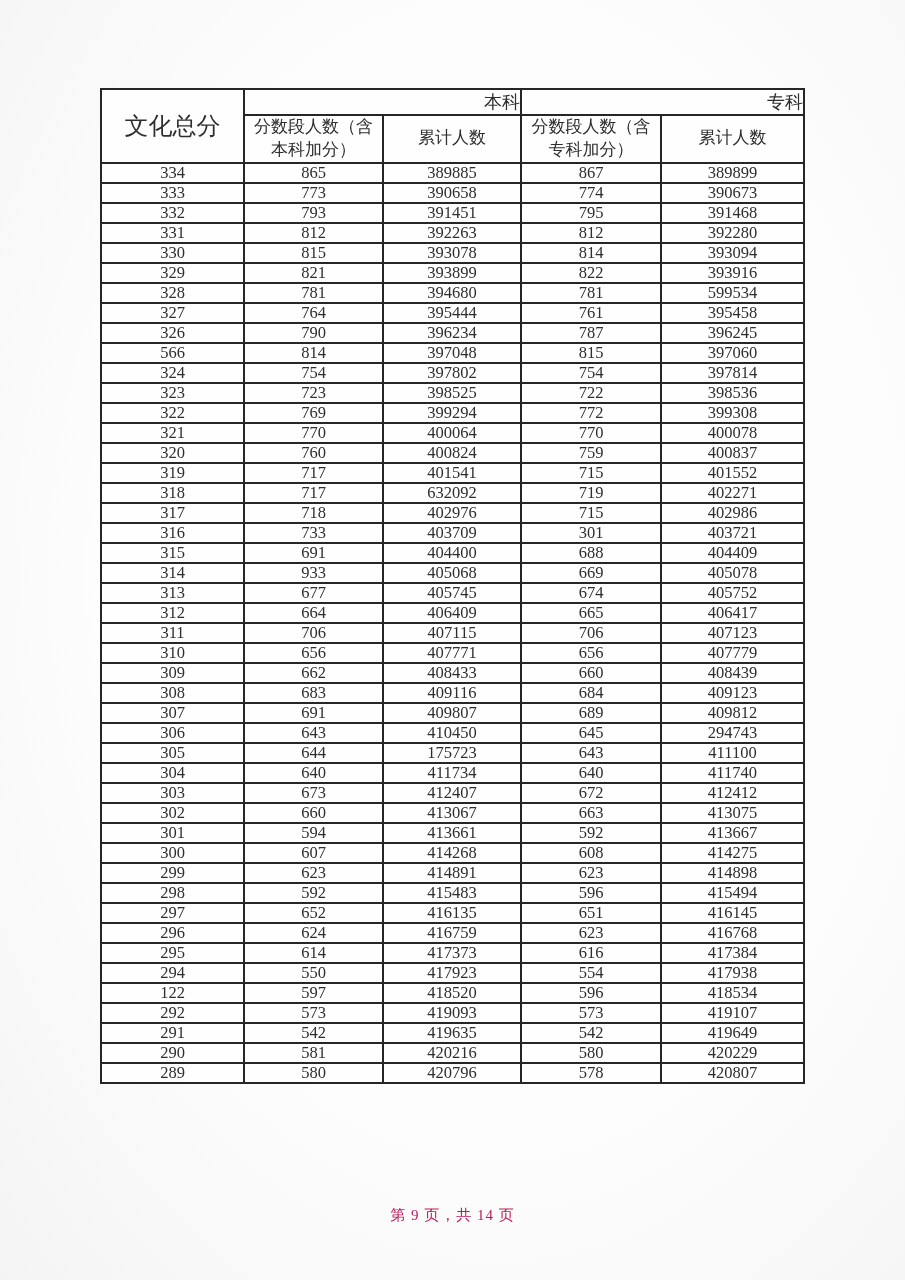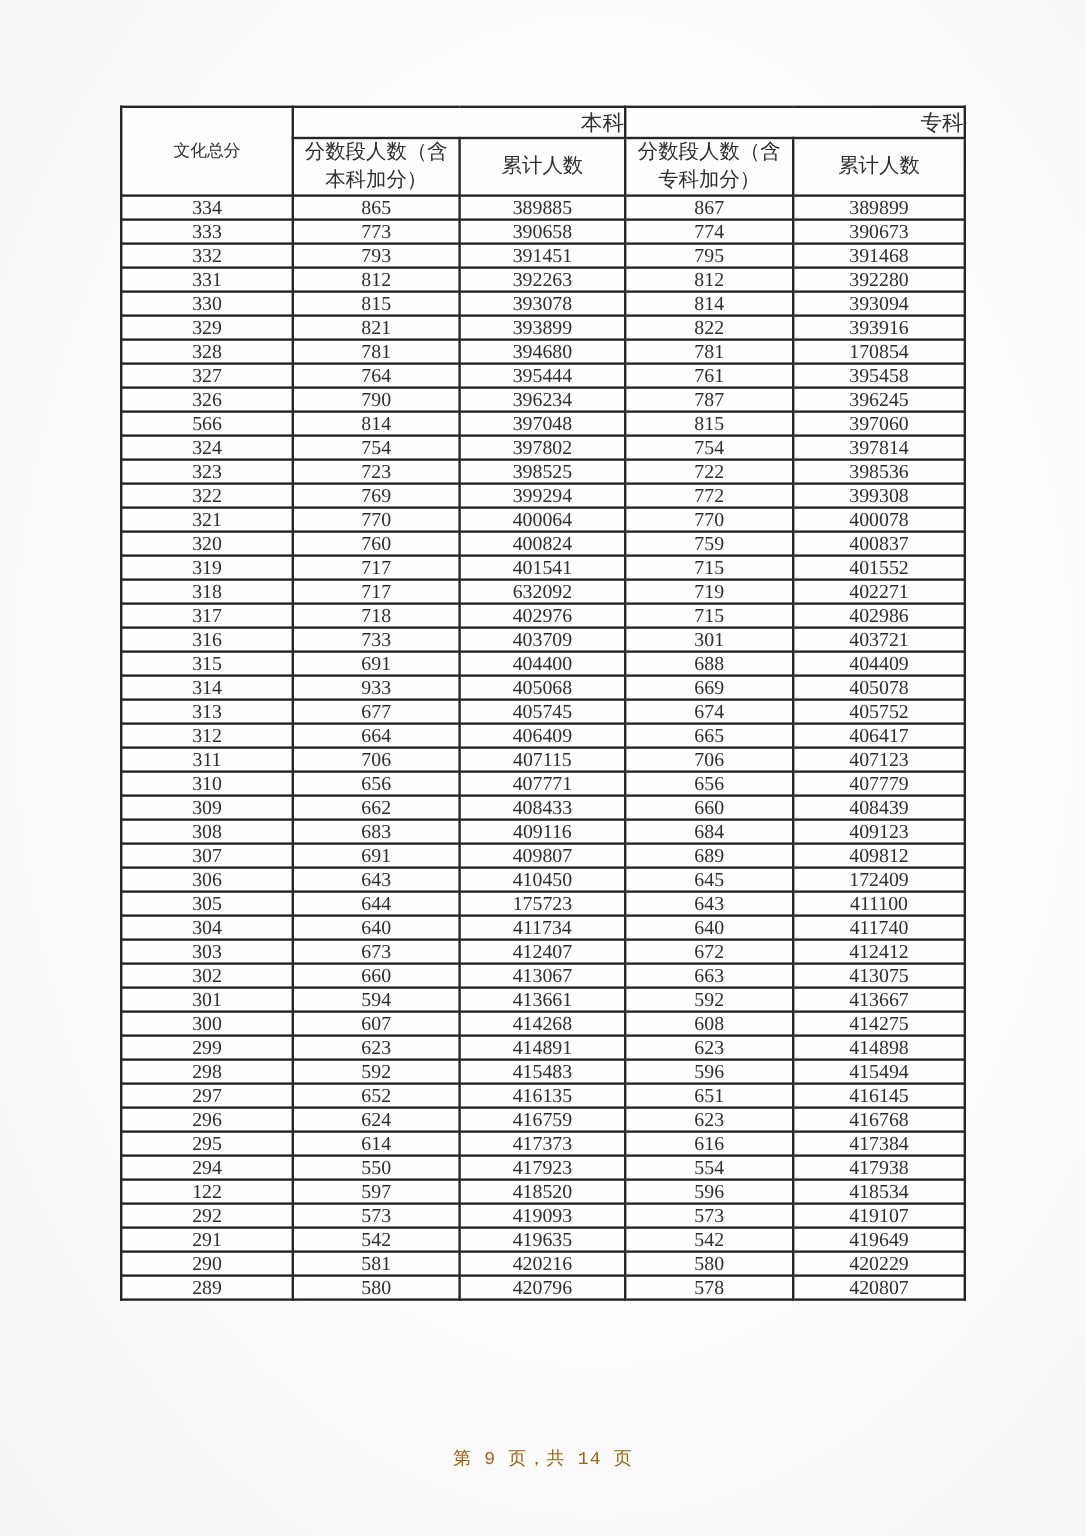--- a/index.html
+++ b/index.html
@@ -38,43 +38,43 @@
   }
   .score-table th {
     font-weight: 500;
   }
   th.group-header {
     height: 24px;
     font-size: 18px;
     text-align: right;
   }
   th.score-header {
-    font-size: 14px;
+    font-size: 24px;
   }
   th.sub-header {
     height: 44px;
     font-size: 17px;
     line-height: 1.35;
     padding: 0 8px;
     font-weight: 500;
   }
   .score-table td {
     height: 18px;
     font-size: 16.5px;
     line-height: 1;
   }
   .footer {
     position: absolute;
     top: 1206px;
     left: 0;
     width: 905px;
     text-align: center;
-    font-family: Liberation Mono, monospace;
+    font-family: Liberation Serif, serif;
     font-size: 15px;
-    color: #a16207;
+    color: #be185d;
     letter-spacing: 1px;
   }
 </style>
 </head>
 <body>
 
 <div class="page">
 
   <table class="score-table">
     <colgroup>
@@ -138,21 +138,21 @@
           <td>821</td>
           <td>393899</td>
           <td>822</td>
           <td>393916</td>
         </tr>
         <tr>
           <td>328</td>
           <td>781</td>
           <td>394680</td>
           <td>781</td>
-          <td>170854</td>
+          <td>599534</td>
         </tr>
         <tr>
           <td>327</td>
           <td>764</td>
           <td>395444</td>
           <td>761</td>
           <td>395458</td>
         </tr>
         <tr>
           <td>326</td>
@@ -292,21 +292,21 @@
           <td>691</td>
           <td>409807</td>
           <td>689</td>
           <td>409812</td>
         </tr>
         <tr>
           <td>306</td>
           <td>643</td>
           <td>410450</td>
           <td>645</td>
-          <td>172409</td>
+          <td>294743</td>
         </tr>
         <tr>
           <td>305</td>
           <td>644</td>
           <td>175723</td>
           <td>643</td>
           <td>411100</td>
         </tr>
         <tr>
           <td>304</td>

